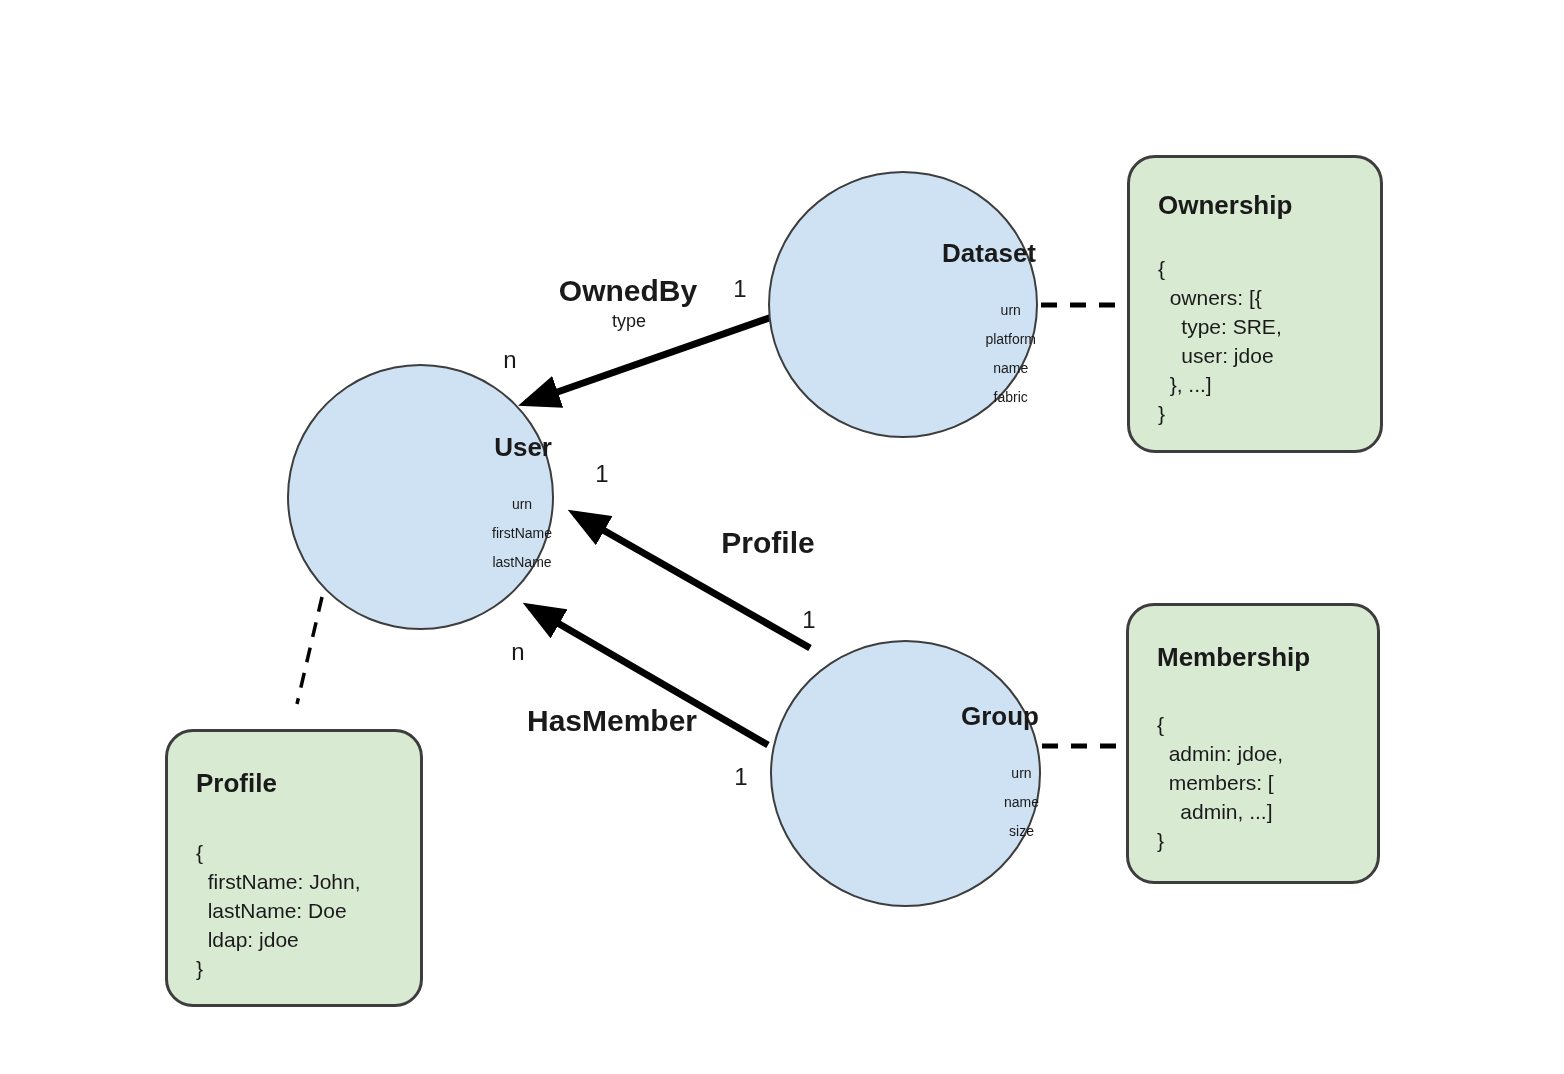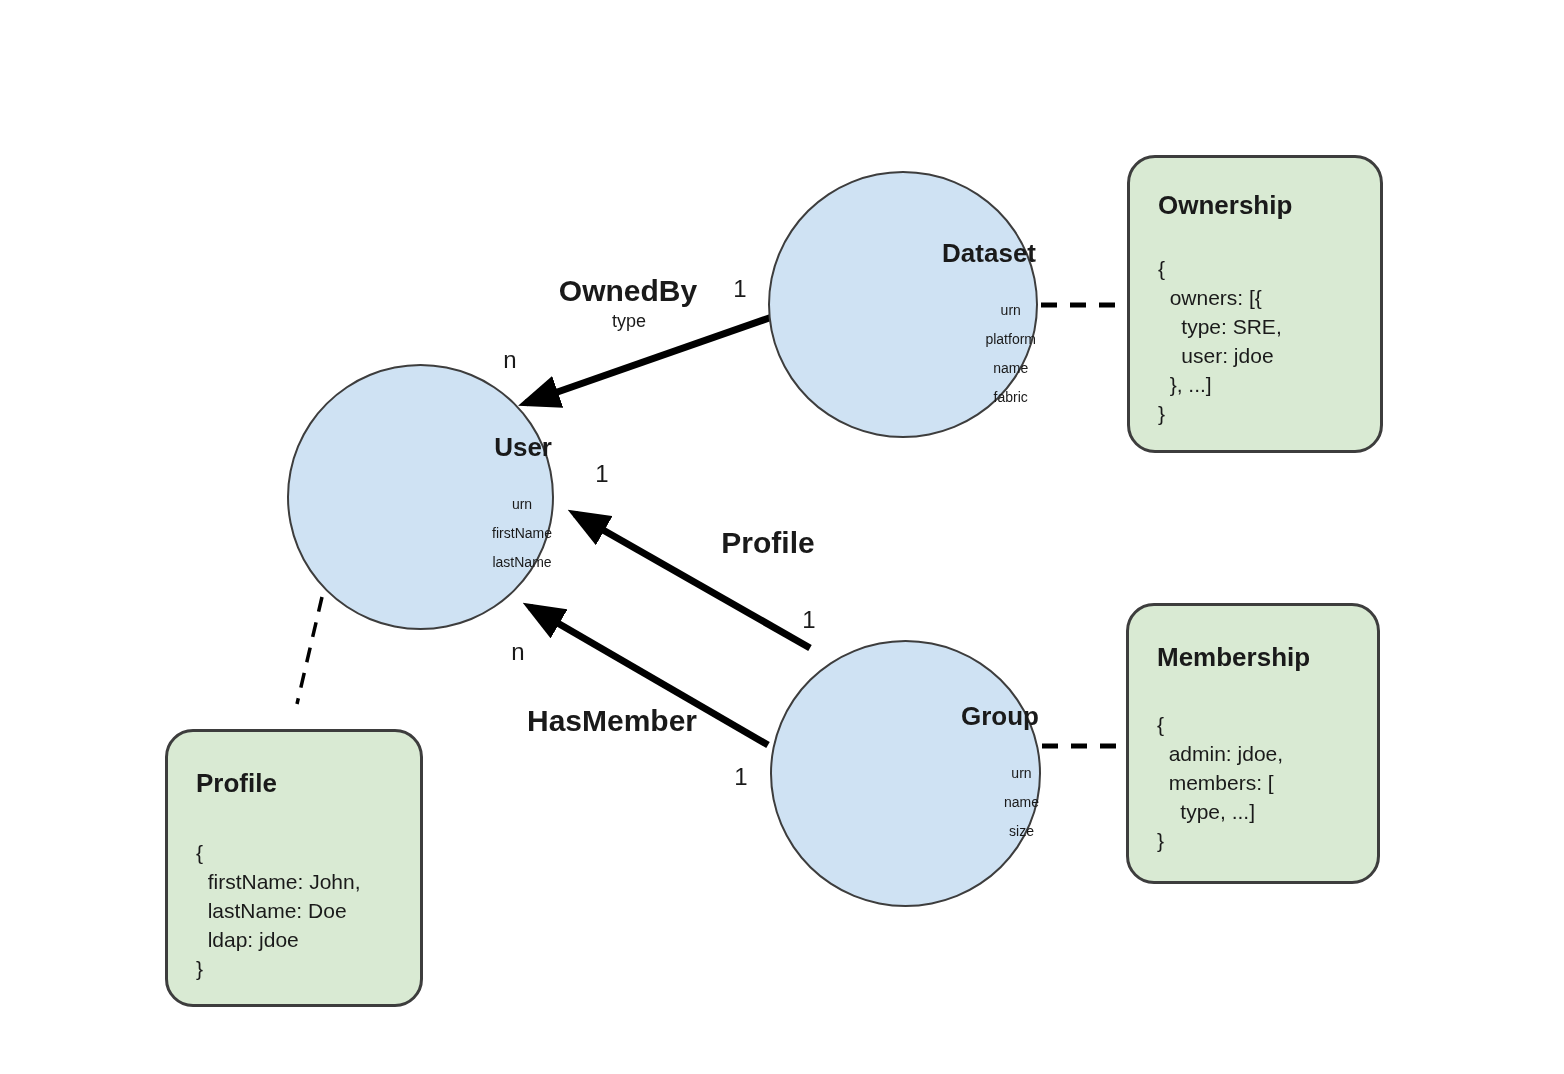--- a/index.html
+++ b/index.html
@@ -104,21 +104,21 @@
       <div class="asp-line">}</div>
     </div>
   </div>
 
   <div class="aspect" style="left:1126px;top:603px;width:254px;height:281px;padding-top:36px">
     <div class="asp-title">Membership</div>
     <div style="margin-top:38px">
       <div class="asp-line">{</div>
       <div class="asp-line">  admin: jdoe,</div>
       <div class="asp-line">  members: [</div>
-      <div class="asp-line">    type, ...]</div>
+      <div class="asp-line">    admin, ...]</div>
       <div class="asp-line">}</div>
     </div>
   </div>
 
   <div class="aspect" style="left:165px;top:729px;width:258px;height:278px;padding-top:36px">
     <div class="asp-title">Profile</div>
     <div style="margin-top:40px">
       <div class="asp-line">{</div>
       <div class="asp-line">  firstName: John,</div>
       <div class="asp-line">  lastName: Doe</div>

